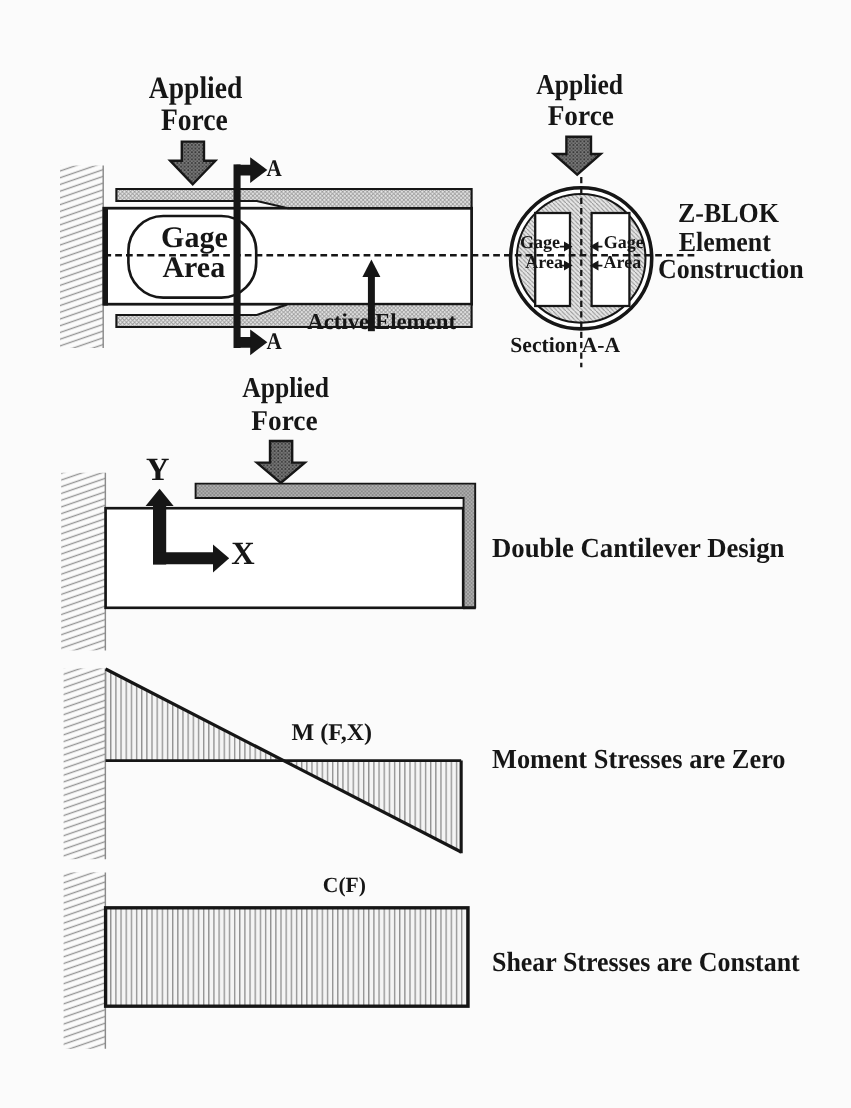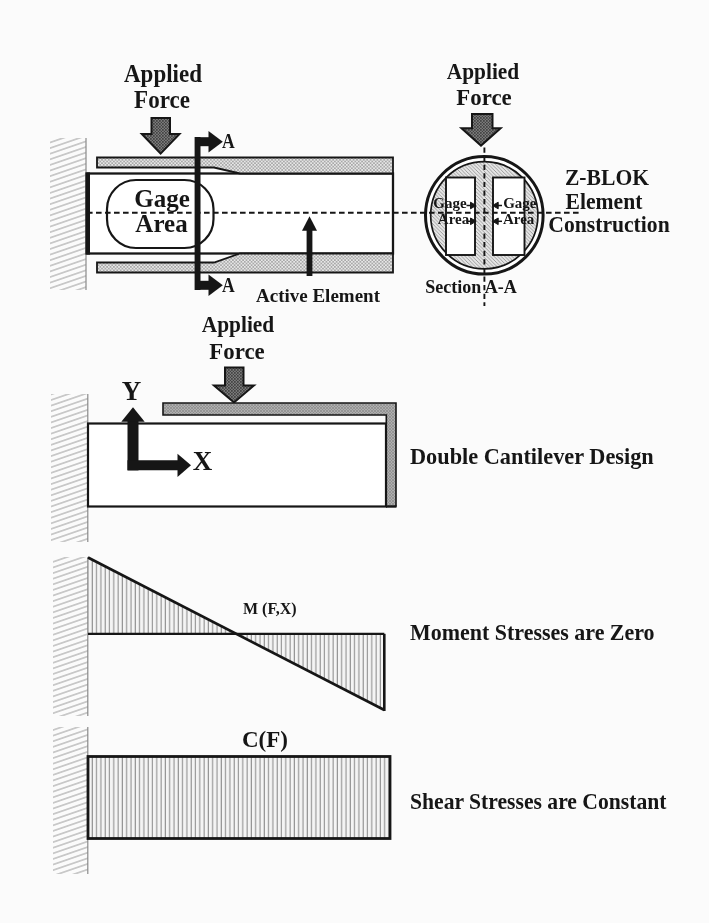--- a/index.html
+++ b/index.html
@@ -145,21 +145,21 @@
 
 <div class="lbl" style="left:163px;top:61px;font-size:26px;transform:translateX(-50%) scaleX(0.885);">Applied</div>
 <div class="lbl" style="left:161.5px;top:87.2px;font-size:26px;transform:translateX(-50%) scaleX(0.885);">Force</div>
 
 <div class="lbl" style="left:221.5px;top:130.6px;font-size:20px;transform-origin:left center;transform:scaleX(0.88);">A</div>
 <div class="lbl" style="left:221.5px;top:275.1px;font-size:20px;transform-origin:left center;transform:scaleX(0.88);">A</div>
 
 <div class="lbl ctr" style="left:162px;top:185.9px;font-size:25px;">Gage</div>
 <div class="lbl ctr" style="left:161.5px;top:210.6px;font-size:25px;">Area</div>
 
-<div class="lbl ctr" style="left:318px;top:286px;font-size:19px;">Active Element</div>
+<div class="lbl ctr" style="left:318px;top:259px;font-size:19px;">Active Element</div>
 
 <div class="lbl" style="left:483px;top:58.5px;font-size:24px;transform:translateX(-50%) scaleX(0.89);">Applied</div>
 <div class="lbl" style="left:483.5px;top:85px;font-size:24px;transform:translateX(-50%) scaleX(0.95);">Force</div>
 
 <div class="lbl ctr" style="left:450px;top:196px;font-size:15px;">Gage</div>
 <div class="lbl ctr" style="left:453.5px;top:212px;font-size:15px;">Area</div>
 <div class="lbl ctr" style="left:519.8px;top:196px;font-size:15px;">Gage</div>
 <div class="lbl ctr" style="left:518.7px;top:212px;font-size:15px;">Area</div>
 
 <div class="lbl ctr" style="left:471px;top:277.7px;font-size:18px;">Section A-A</div>
@@ -169,19 +169,19 @@
 <div class="lbl" style="left:608.5px;top:212.6px;font-size:23px;transform:translateX(-50%) scaleX(0.94);">Construction</div>
 
 <div class="lbl" style="left:238px;top:312.4px;font-size:24px;transform:translateX(-50%) scaleX(0.89);">Applied</div>
 <div class="lbl" style="left:237px;top:338.5px;font-size:24px;transform:translateX(-50%) scaleX(0.95);">Force</div>
 
 <div class="lbl ctr" style="left:131.5px;top:378.3px;font-size:27px;">Y</div>
 <div class="lbl ctr" style="left:202.5px;top:448.2px;font-size:27px;">X</div>
 
 <div class="lbl" style="left:410px;top:445.4px;font-size:23px;transform-origin:left center;transform:scaleX(0.97);">Double Cantilever Design</div>
 
-<div class="lbl" style="left:243px;top:601.3px;font-size:16px;">M (F,X)</div>
+<div class="lbl" style="left:243px;top:601.3px;font-size:20px;">M (F,X)</div>
 <div class="lbl" style="left:410.3px;top:620.7px;font-size:23px;transform-origin:left center;transform:scaleX(0.955);">Moment Stresses are Zero</div>
 
-<div class="lbl" style="left:242px;top:728.2px;font-size:23px;">C(F)</div>
+<div class="lbl" style="left:269px;top:728.2px;font-size:18px;">C(F)</div>
 <div class="lbl" style="left:410px;top:789.5px;font-size:23px;transform-origin:left center;transform:scaleX(0.94);">Shear Stresses are Constant</div>
 
 </div>
 
 </body></html>

